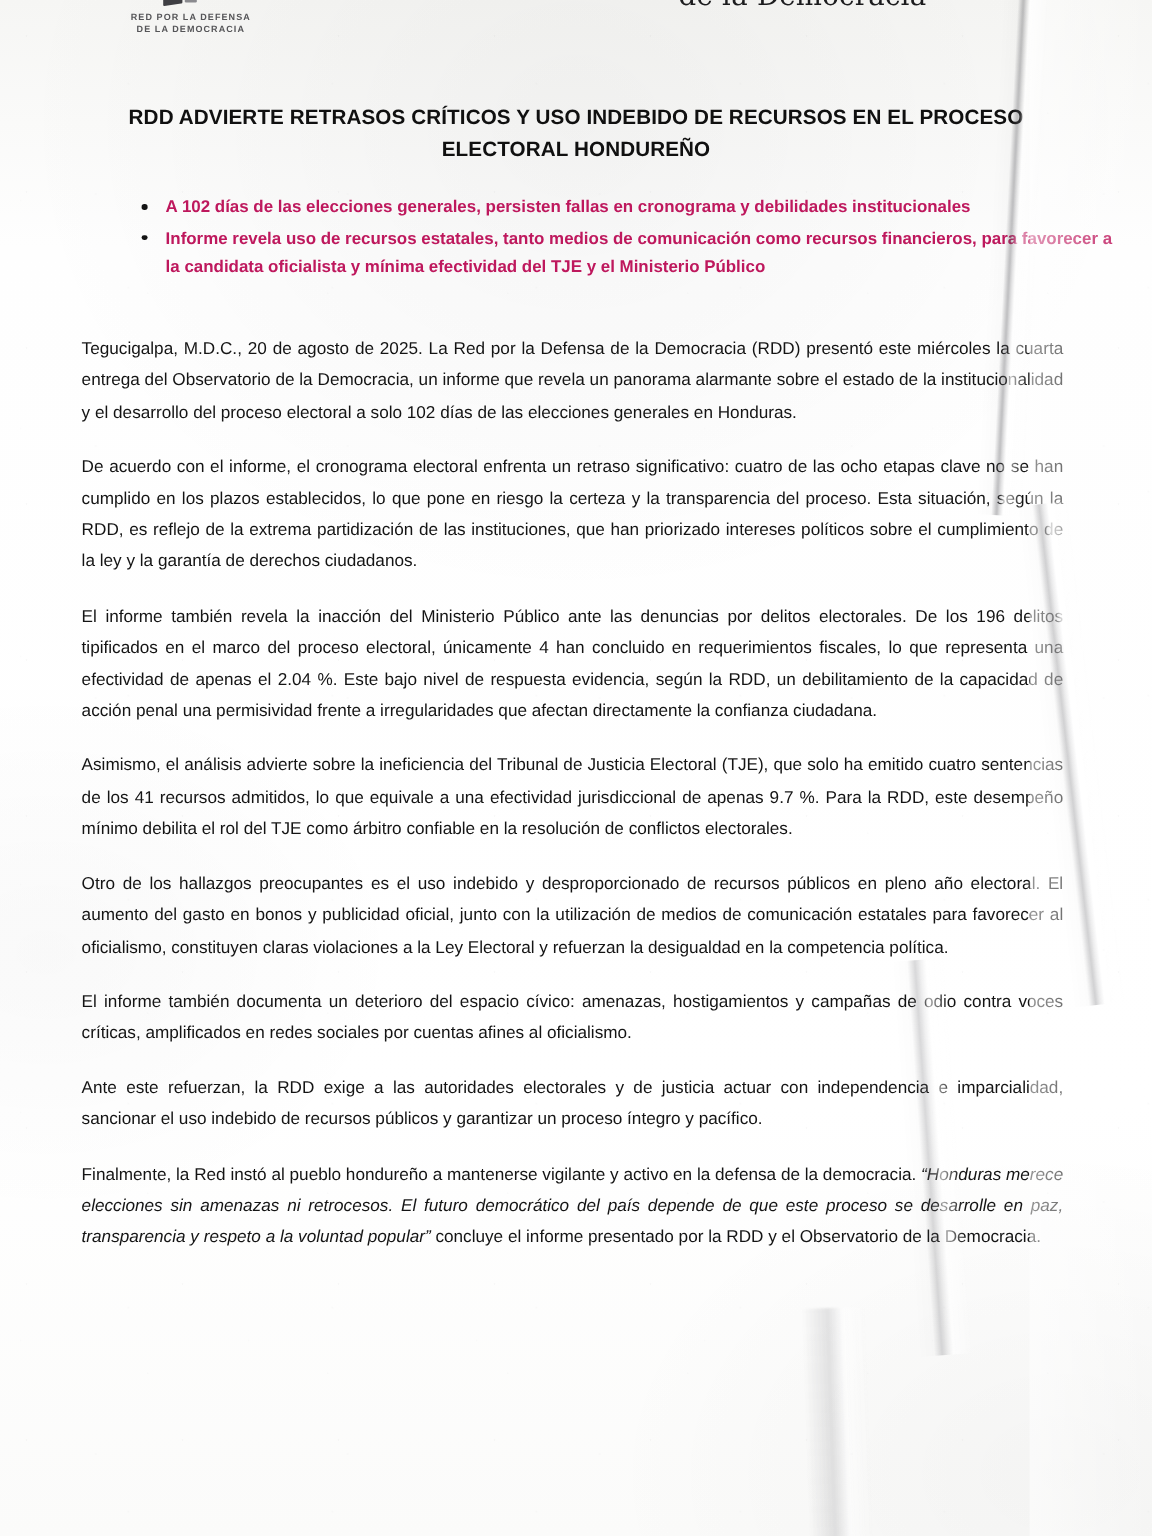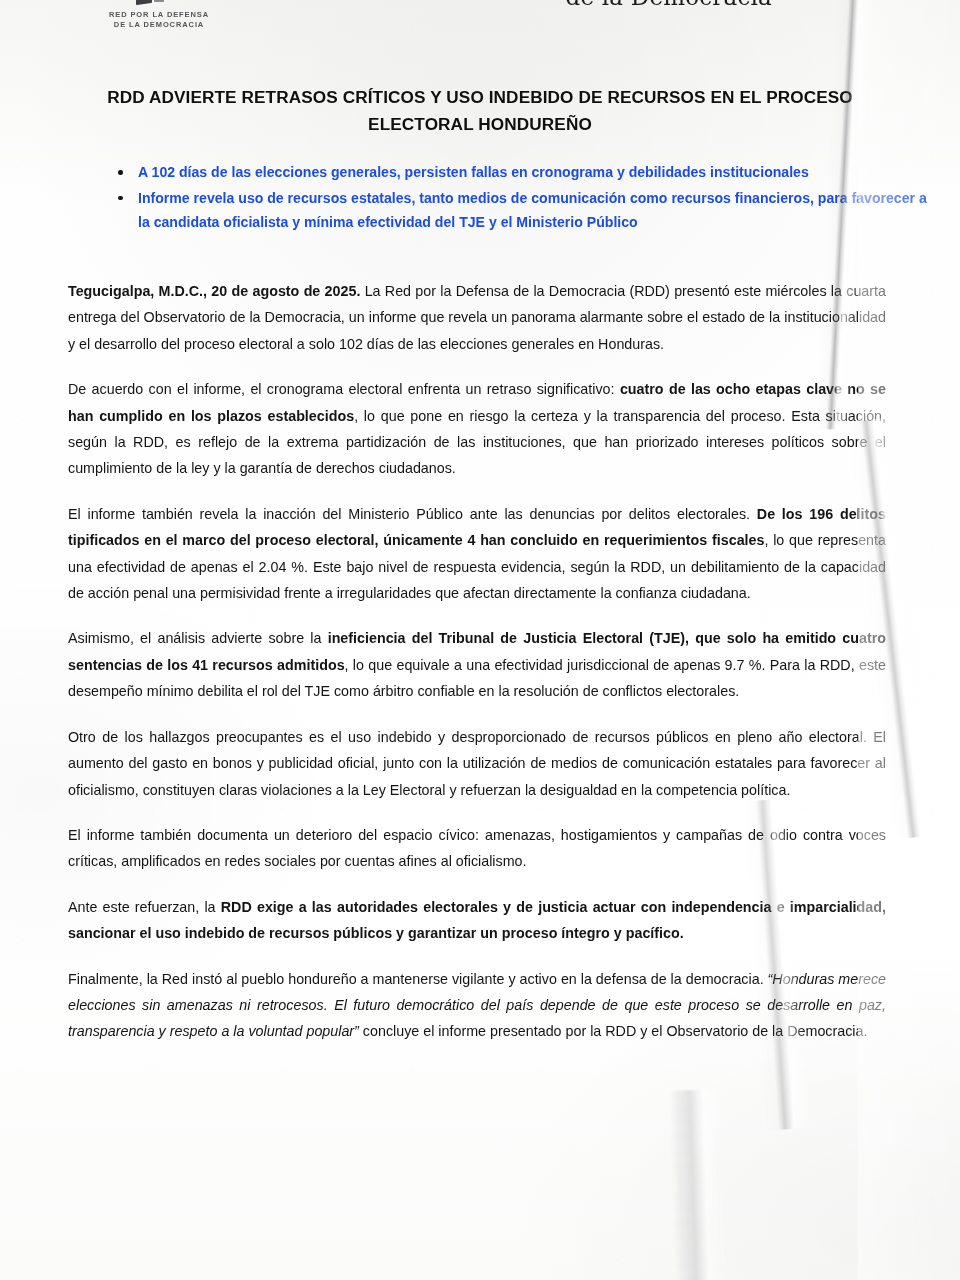--- a/index.html
+++ b/index.html
@@ -189,21 +189,21 @@
     width: 800px;
     margin: 0;
     padding: 0 0 0 34px;
     list-style: none;
   }
   #bullets li {
     position: relative;
     font-weight: 700;
     font-size: 14.1px;
     line-height: 24.5px;
-    color: #1d4ed8;
+    color: #be185d;
     margin-bottom: 1px;
   }
   #bullets li::before {
     content: "";
     position: absolute;
     left: -20px;
     top: 10px;
     width: 4.5px;
     height: 4.5px;
     border-radius: 50%;
@@ -222,21 +222,21 @@
     width: 818px;
   }
   #body-copy p {
     margin: 0 0 19px 0;
     font-size: 14.3px;
     line-height: 26.4px;
     text-align: justify;
     text-justify: inter-word;
     color: #141414;
   }
-  #body-copy p b { font-weight: 700; }
+  #body-copy p b { font-weight: 400; }
   #body-copy p i { font-style: italic; }
 
   
   #p-lead   { margin-bottom: 20px; }
   #p-crono  { margin-bottom: 20px; }
   #p-mp     { margin-bottom: 21px; }
   #p-tje    { margin-bottom: 21px; }
   #p-recur  { margin-bottom: 20px; }
   #p-civico { margin-bottom: 22px; }
   #p-exige  { margin-bottom: 22px; }

